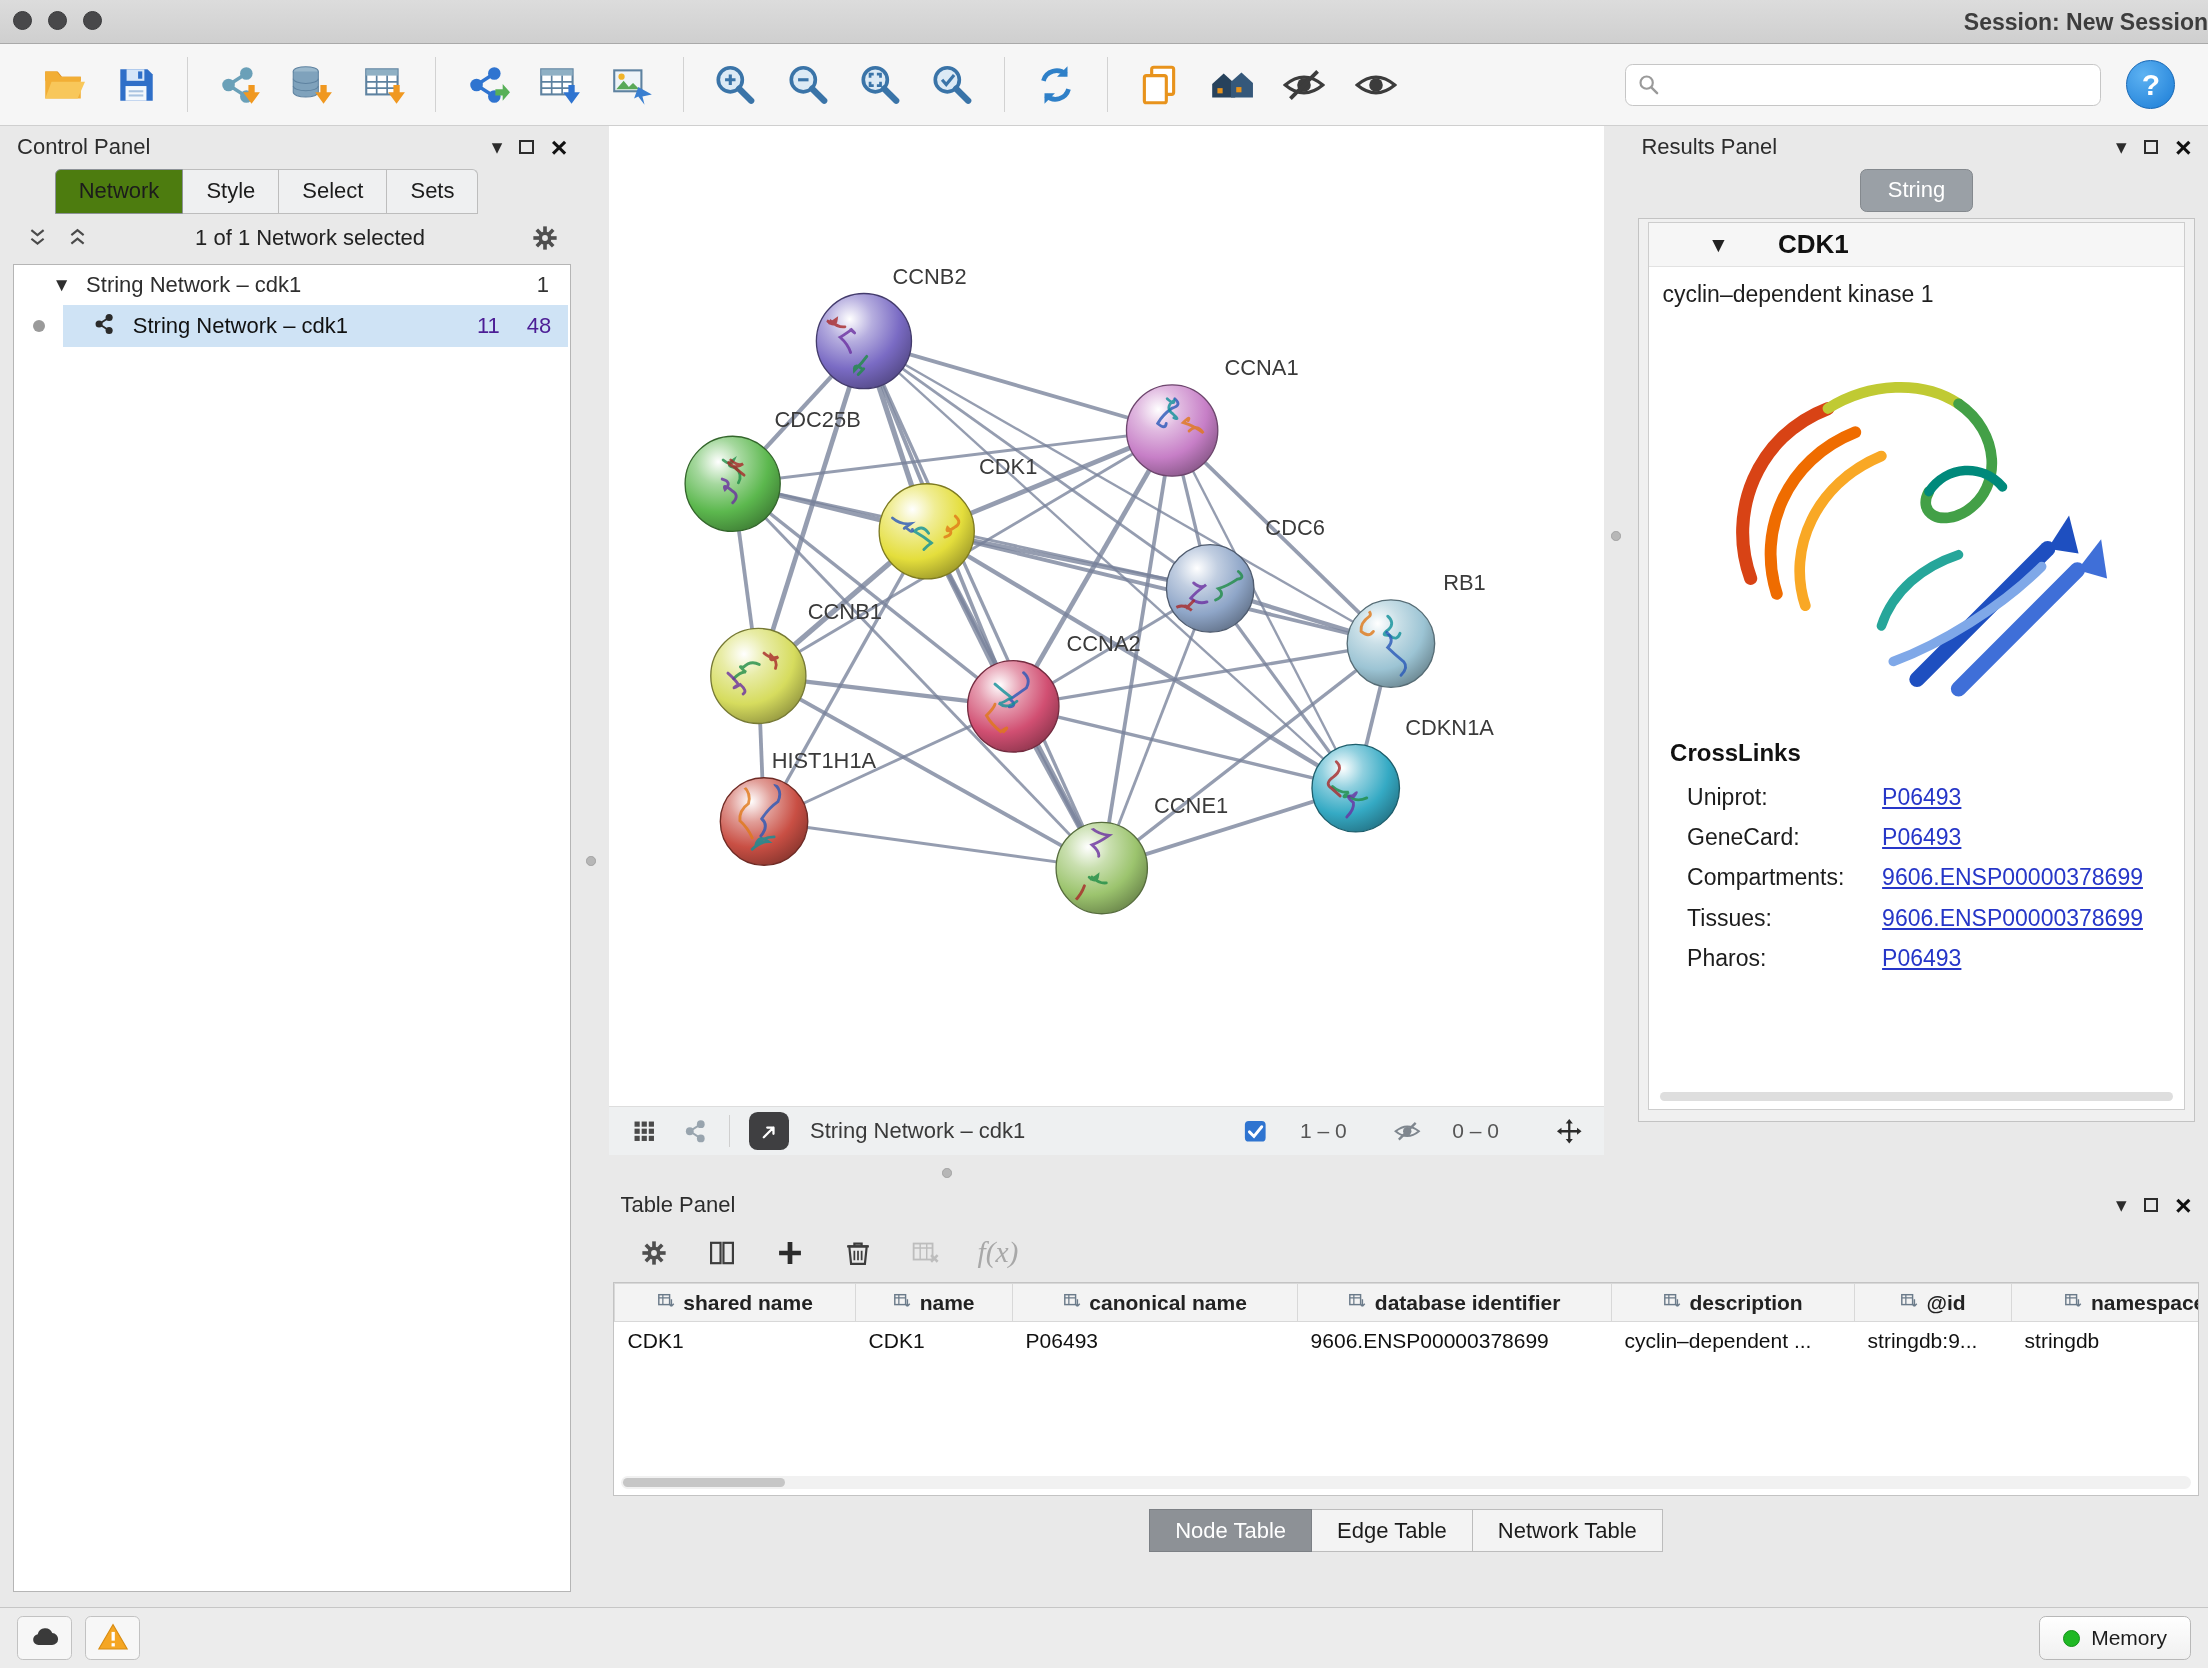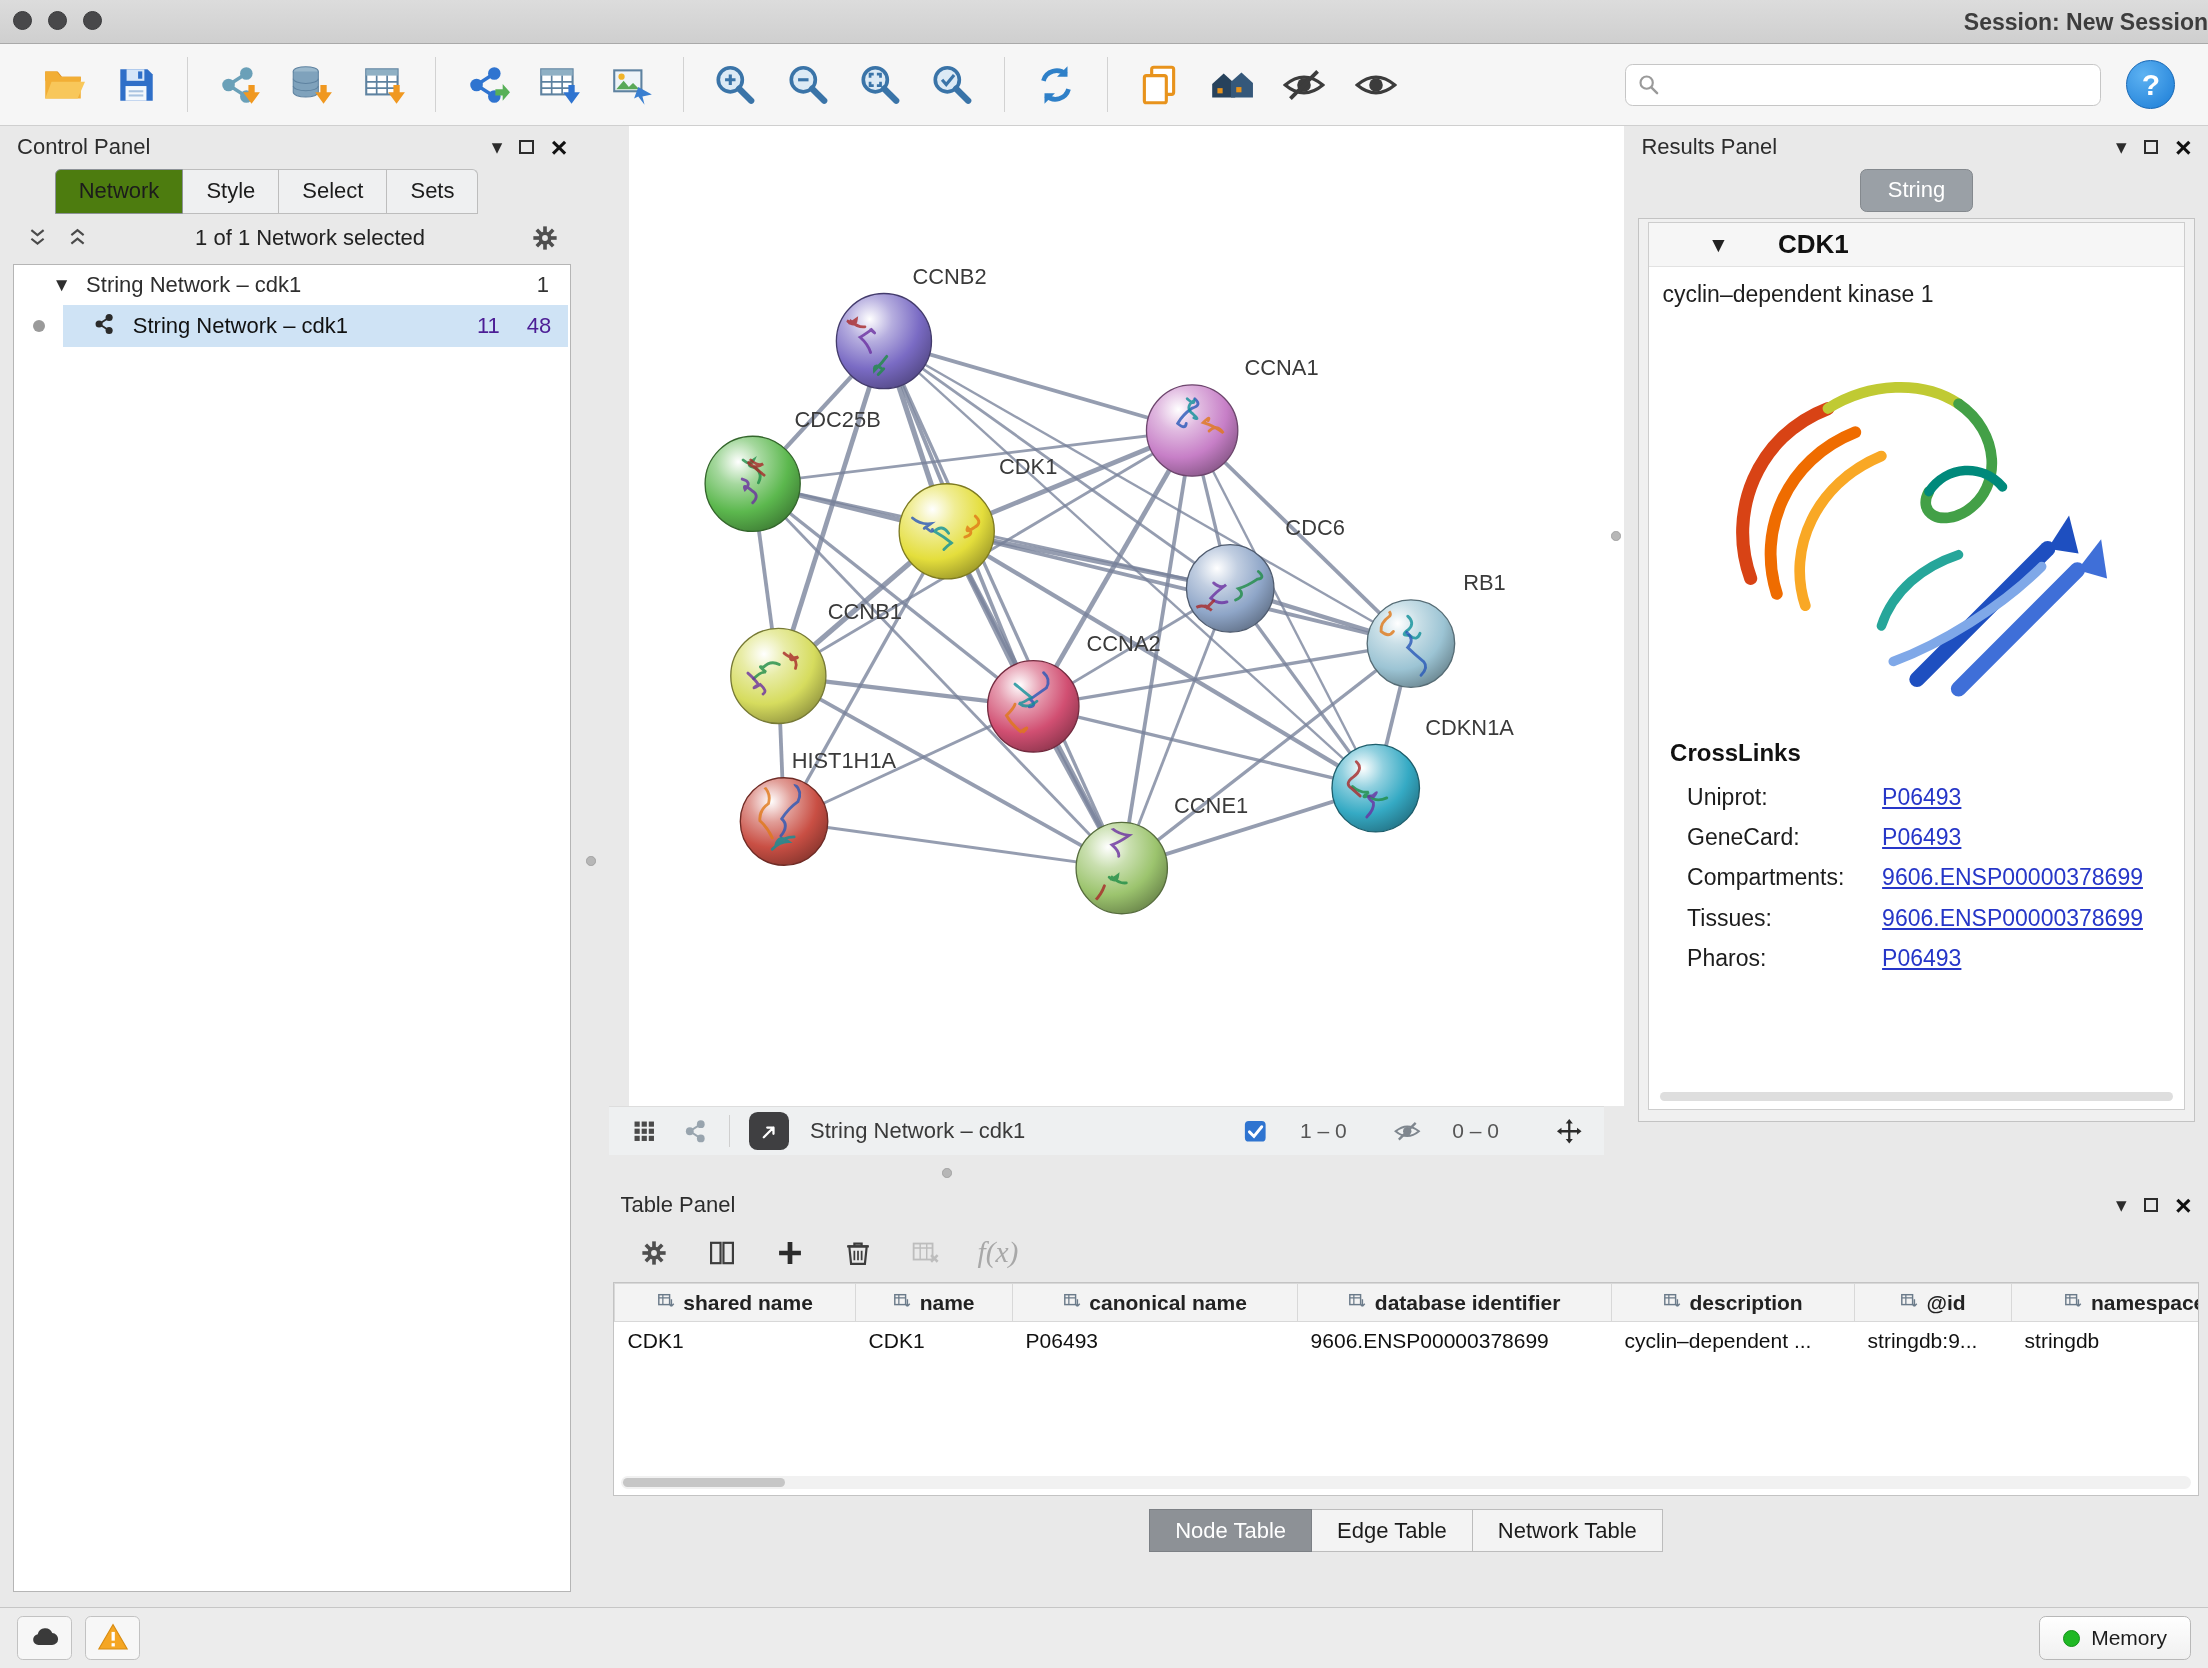--- a/index.html
+++ b/index.html
@@ -60,21 +60,21 @@
   .tree-dot-gutter{width:49px;display:flex;align-items:center;justify-content:center;}
   .tree-dot{width:12.4px;height:12.4px;border-radius:50%;background:#9a9a9a;}
   .tree-child-sel{flex:1;height:100%;background:#cfe3f5;display:flex;align-items:center;padding-left:28.5px;margin-right:1.9px;}
   .tree-share-ic svg{width:26px;height:26px;}
   .tree-child-label{margin-left:15px;font-size:22px;color:#111;}
   .tree-num{font-size:22px;color:#4c1d95;}
   .tree-num.n1{margin-left:auto;}
   .tree-num.n2{margin-left:27px;margin-right:17px;}
 
   
-  #canvas{position:absolute;left:609px;top:126px;width:995px;height:980px;background:#fff;margin-left:20px;}
+  #canvas{position:absolute;left:609px;top:126px;width:995px;height:980px;background:#fff;}
   #net-svg{width:100%;height:100%;display:block;}
   #net-svg text{font:500 23px "Liberation Sans",sans-serif;fill:#3a3a3a;}
 
   #canvas-status{position:absolute;left:609px;top:1106px;width:995px;height:49px;background:#eef0f1;
     border-top:1px solid #dddddd;display:flex;align-items:center;padding:0 21px;}
   .cs-ic{display:flex;align-items:center;justify-content:center;cursor:pointer;}
   .cs-ic svg{width:28.5px;height:28.5px;}
   .cs-sep{width:1px;height:32px;background:#cfcfcf;margin:0 19px;}
   #cs-external-btn{width:40px;height:38px;background:#3f3f41;border-radius:8.6px;display:flex;
     align-items:center;justify-content:center;margin-right:21px;cursor:pointer;}

